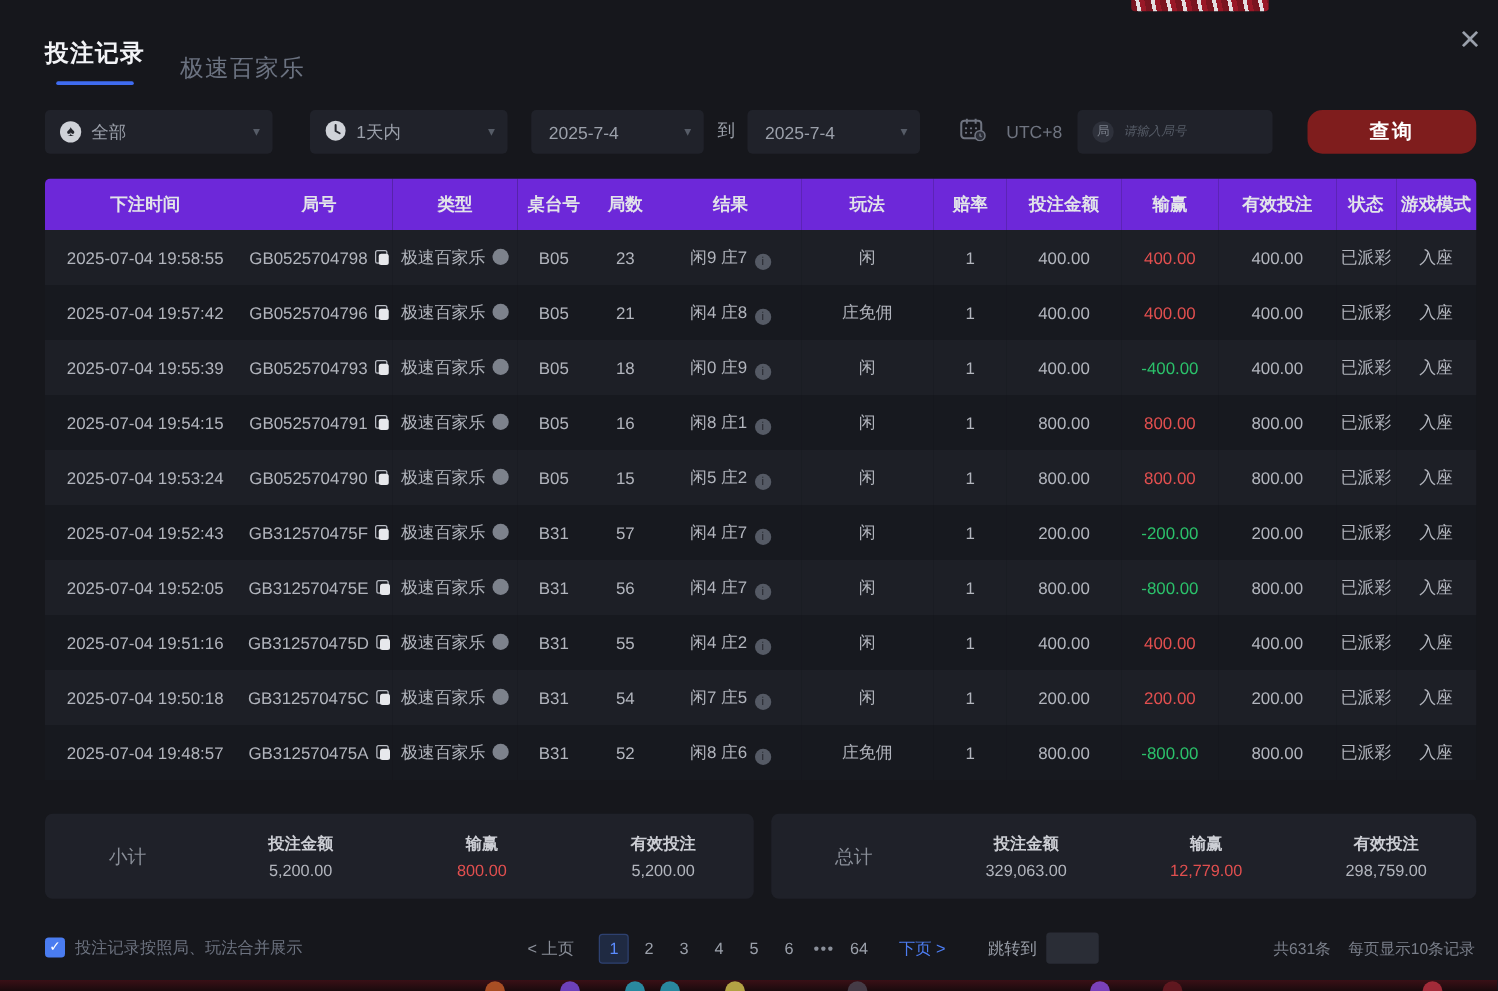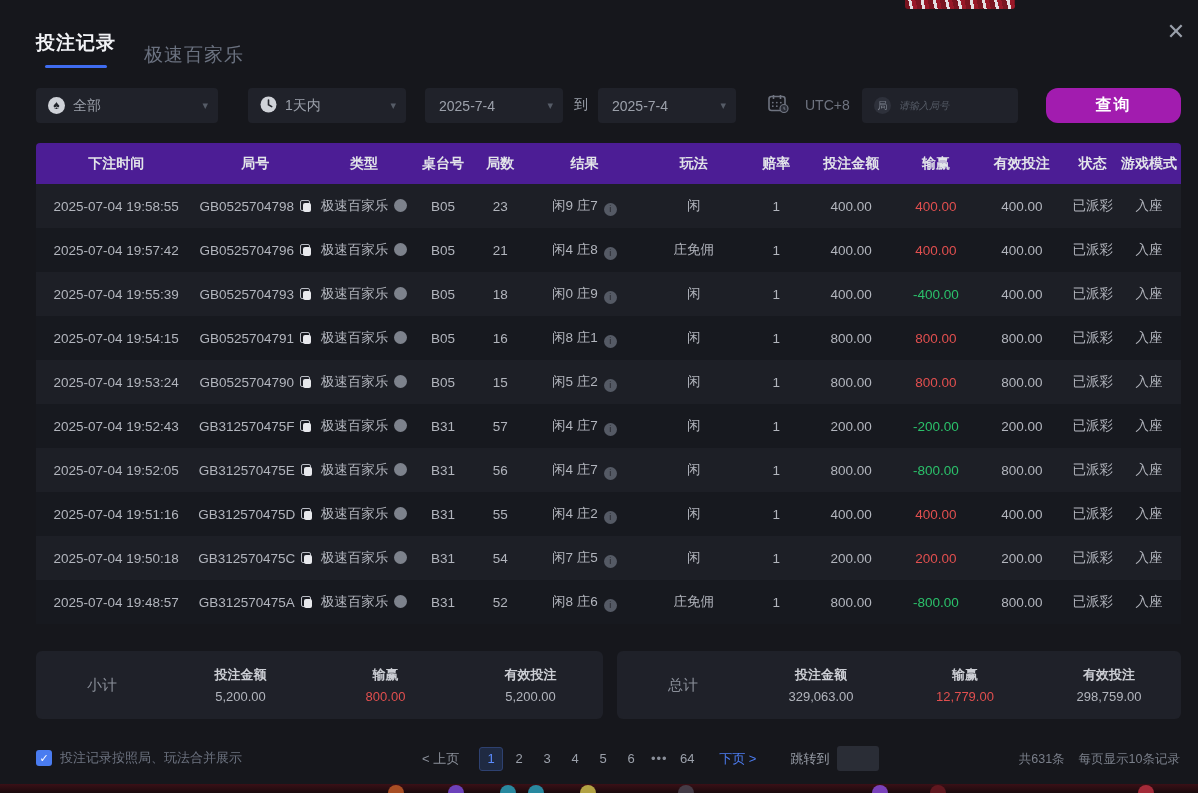--- a/index.html
+++ b/index.html
@@ -29,26 +29,26 @@
   .ctrl .val { flex:1; }
   .date-ctrl .val { margin-left:14px; }
   .caret { margin-right:10px; color:#565c67; font-size:11px; }
   .spade-badge { width:17px; height:17px; border-radius:50%; background:#cfd2d8; color:#23252c; font-size:12px; line-height:17px; text-align:center; }
   .to-label { position:absolute; left:574px; top:8px; font-size:14px; color:#9ba0aa; }
   .tz { position:absolute; left:768px; top:6px; display:flex; align-items:center; gap:16px; color:#6f7480; font-size:14px; }
   .inp-wrap { left:862px; width:156px; cursor:text; }
   .round-badge { width:17px; height:17px; border-radius:50%; background:#2e313b; color:#7d828d; font-size:10px; line-height:17px; text-align:center; }
   .inp-wrap input { background:transparent; border:none; outline:none; color:#e5e5e5; font-size:10px; width:100px; font-family:inherit;font-style:italic; }
   .inp-wrap input::placeholder { color:#565c67; }
-  .query-btn { position:absolute; left:1046px; top:0; width:135px; height:35px; background:#a21caf; border:none; border-radius:12px; color:#fff; font-size:16px; font-weight:bold; cursor:pointer; font-family:inherit; letter-spacing:2px; }
+  .query-btn { position:absolute; left:1046px; top:0; width:135px; height:35px; background:#7f1d1d; border:none; border-radius:12px; color:#fff; font-size:16px; font-weight:bold; cursor:pointer; font-family:inherit; letter-spacing:2px; }
 
   
   .tbl-wrap { position:absolute; left:36px; top:143px; width:1145px; }
   table { width:100%; border-collapse:collapse; table-layout:fixed; }
-  thead th { background:#4c1d95; height:41px; font-size:14px; font-weight:bold; color:#e2e4e9; text-align:center; }
+  thead th { background:#6d28d9; height:41px; font-size:14px; font-weight:bold; color:#e2e4e9; text-align:center; }
   thead th:first-child { border-radius:4px 0 0 0; }
   thead th:last-child { border-radius:0 4px 0 0; }
   tbody td { height:44px; text-align:center; font-size:13.5px; color:#b2b5bd; white-space:nowrap; }
   tbody tr:nth-child(odd) { background:#1d1f26; }
   tbody tr:nth-child(even) { background:#17191f; }
   .copy-ic { display:inline-block; width:11px; height:12px; position:relative; margin-left:6px; vertical-align:-1px; cursor:pointer; }
   .copy-ic::before { content:""; position:absolute; left:0; top:0; width:8px; height:9px; border:1px solid #b9bcc4; border-radius:2px; }
   .copy-ic::after { content:""; position:absolute; left:3px; top:3px; width:8px; height:9px; background:#e7e8ec; border-radius:2px; }
   .dot-ic { display:inline-block; width:13px; height:13px; border-radius:50%; background:#7d828c; margin-left:6px; vertical-align:-2px; cursor:pointer; font-size:9px; line-height:13px; color:#2a2c33; text-align:center; font-style:normal; }
   .dot-ic.dim { background:#555a65; color:#23252b; }

